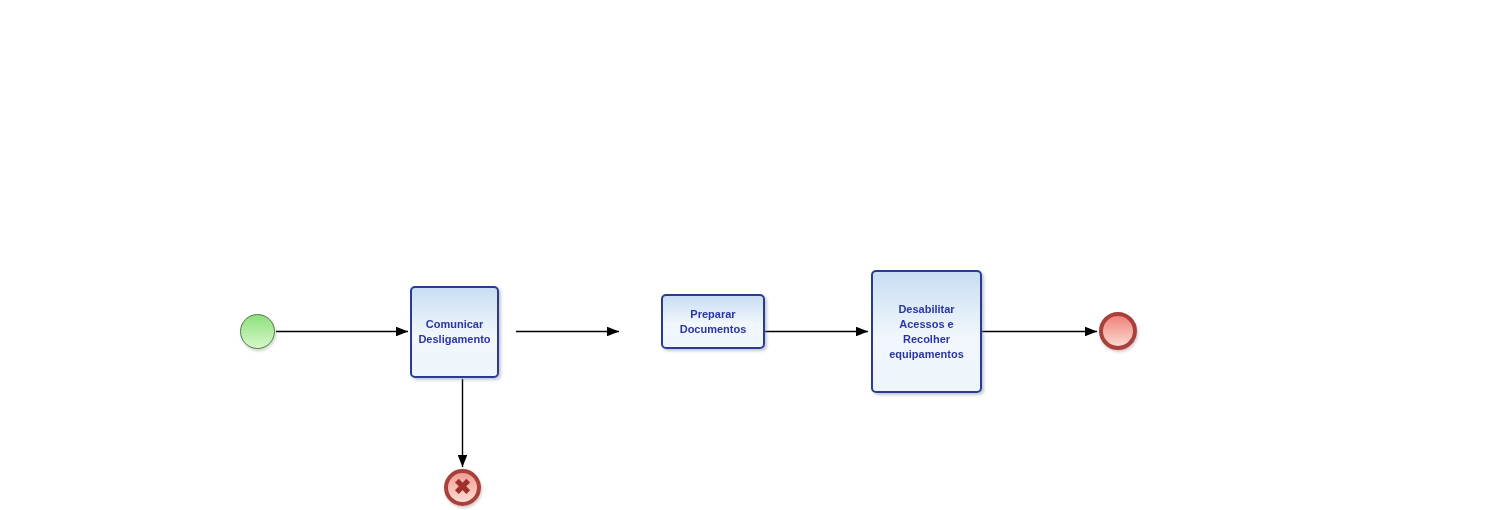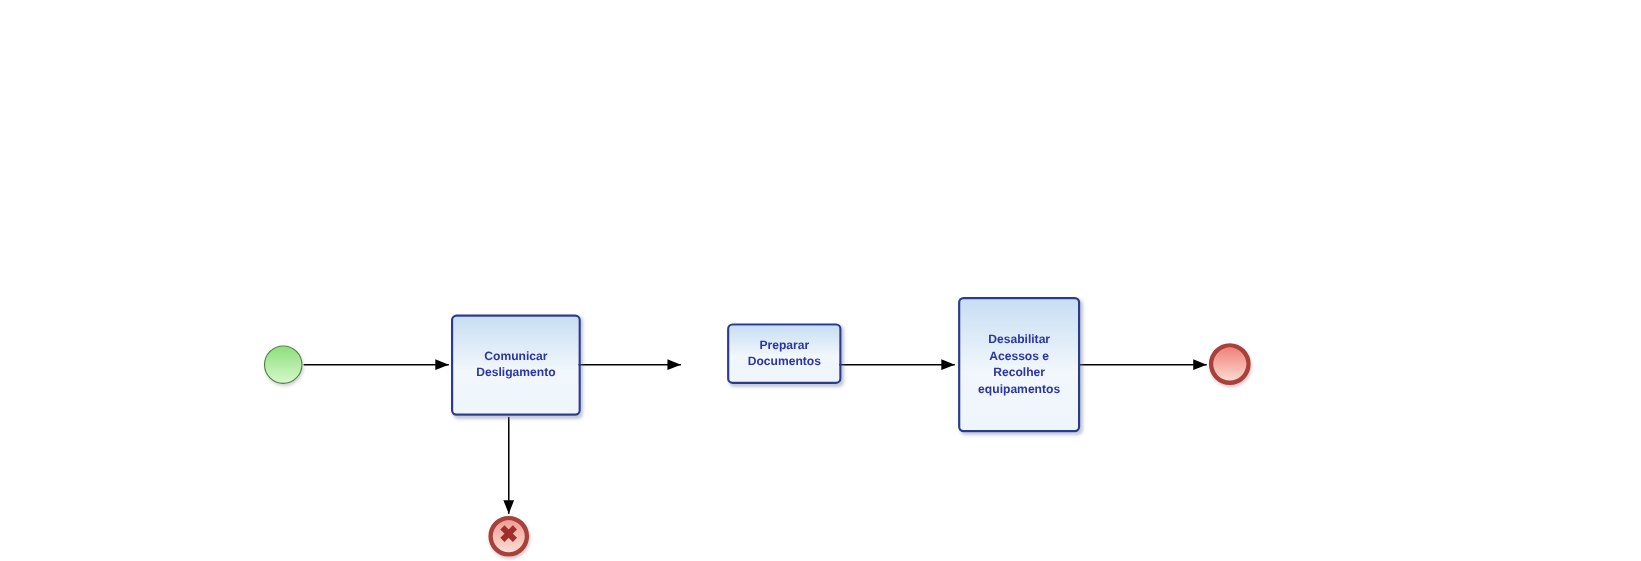--- a/index.html
+++ b/index.html
@@ -112,21 +112,21 @@
     </defs>
     <line class="flow-line" x1="276" y1="331.5" x2="408" y2="331.5" marker-end="url(#arrowhead)"></line>
     <line class="flow-line" x1="516" y1="331.5" x2="619" y2="331.5" marker-end="url(#arrowhead)"></line>
     <line class="flow-line" x1="726" y1="331.5" x2="868" y2="331.5" marker-end="url(#arrowhead)"></line>
     <line class="flow-line" x1="977" y1="331.5" x2="1097" y2="331.5" marker-end="url(#arrowhead)"></line>
     <line class="flow-line" x1="462.5" y1="379" x2="462.5" y2="467" marker-end="url(#arrowhead)"></line>
   </svg>
 
   <div class="event event-start"></div>
 
-  <div class="task" style="left:410px; top:286px; width:118px; height:92px;">
+  <div class="task" style="left:410px; top:286px; width:89px; height:92px;">
     <span class="task-label">Comunicar Desligamento</span>
   </div>
 
   <div class="task" style="left:621px; top:294px; width:104px; height:55px;margin-left:40px;">
     <span class="task-label">Preparar Documentos</span>
   </div>
 
   <div class="task" style="left:871px; top:270px; width:111px; height:123px;">
     <span class="task-label">Desabilitar Acessos e Recolher equipamentos</span>
   </div>

